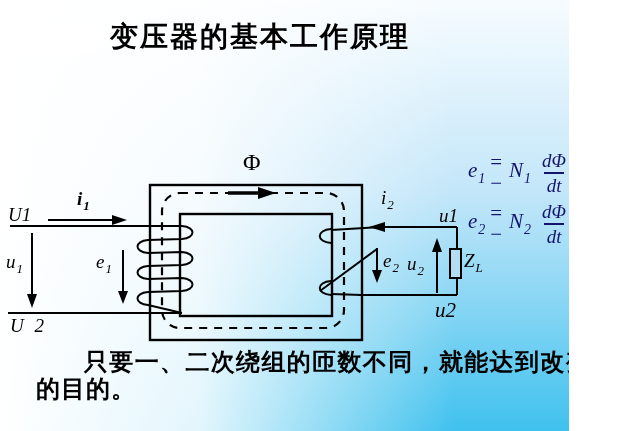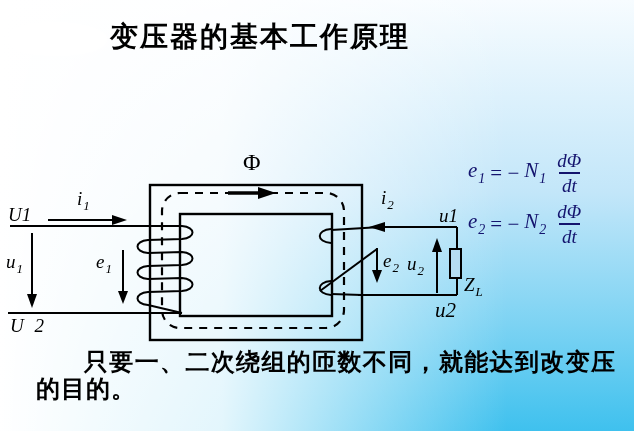--- a/index.html
+++ b/index.html
@@ -1,16 +1,16 @@
 <!DOCTYPE html>
 <html><head>
 <meta charset="utf-8">
 <style>
   html,body{margin:0;padding:0;}
-  .slide{position:relative;width:634px;height:431px;overflow:hidden;
+  .slide{position:relative;width:569px;height:431px;overflow:hidden;
     background:
       linear-gradient(to right, rgba(255,255,255,1) 0%, rgba(255,255,255,0.85) 35%, rgba(255,255,255,0) 80%),
       linear-gradient(to bottom, #f7fcff 0%, #c2e6f9 45%, #7dd3f3 75%, #3fc1ee 100%);
     font-family:"Liberation Serif", serif; color:#000;}
   .logo-blob{position:absolute;left:8px;top:22px;width:100px;height:34px;background:#fff;
     border-radius:50% 60% 55% 50%;filter:blur(3px);}
   .title{position:absolute;left:110px;top:18px;font-family:"Liberation Sans",sans-serif;
     font-weight:600;font-size:28px;letter-spacing:2px;white-space:nowrap;}
   .para{position:absolute;font-weight:600;font-size:24px;line-height:26.5px;letter-spacing:1px;
     text-align:justify;}
@@ -94,30 +94,30 @@
       <polygon points="372,270 382,270 377,283" fill="#000"></polygon>
     </g>
     <g>
       <line x1="437" y1="293" x2="437" y2="250" stroke="#000" stroke-width="2"></line>
       <polygon points="432,252 442,252 437,238" fill="#000"></polygon>
     </g>
     <rect x="450" y="249" width="11" height="29" fill="#b5ddf2" stroke="#000" stroke-width="2"></rect>
   </svg>
 
   <span class="lbl" style="left:8px;top:205px;">U1</span>
-  <span class="lbl" style="left:77px;top:189px;"><span>i</span><sub>1</sub></span>
+  <span class="lbl" style="left:77px;top:189px;font-weight:bold;"><span>i</span><sub>1</sub></span>
   <span class="lbl" style="left:6px;top:252px;"><span>u</span><sub>1</sub></span>
   <span class="lbl" style="left:96px;top:252px;"><span>e</span><sub>1</sub></span>
   <span class="lbl lbl-U2" style="left:10px;top:316px;text-align:right;">U 2</span>
 
   <span class="lbl" style="left:381px;top:188px;"><span>i</span><sub>2</sub></span>
   <span class="lbl" style="left:439px;top:206px;">u1</span>
   <span class="lbl" style="left:383px;top:251px;"><span>e</span><sub>2</sub></span>
   <span class="lbl" style="left:407px;top:254px;"><span>u</span><sub>2</sub></span>
-  <span class="lbl" style="left:464px;top:251px;margin-top:24px;"><span>Z</span><sub>L</sub></span>
+  <span class="lbl" style="left:464px;top:251px;"><span>Z</span><sub>L</sub></span>
   <span class="lbl lbl-u2r" style="left:435px;top:300px;">u2</span>
 
   <div class="formula f1">
     <span><span>e</span><sub>1</sub></span>
     <span class="op">= −</span>
     <span><span>N</span><sub>1</sub></span>
     <span class="frac">
       <span class="num">dΦ</span>
       <span class="den">dt</span>
     </span>

